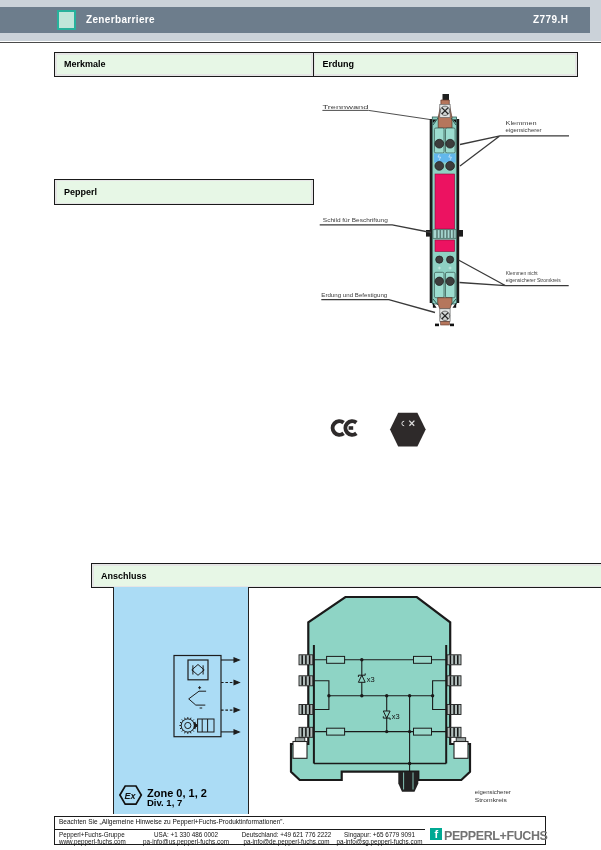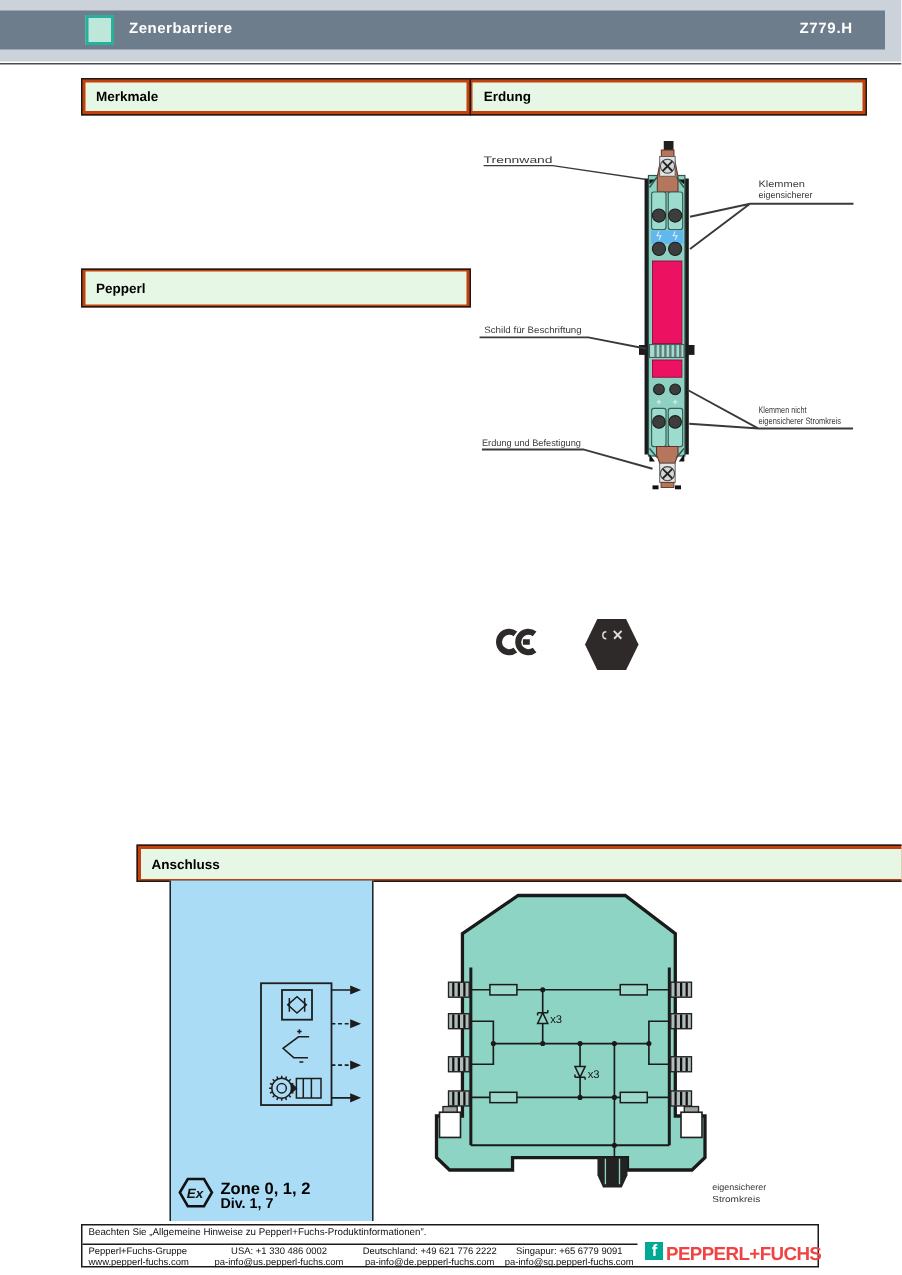--- a/index.html
+++ b/index.html
@@ -1,19 +1,19 @@
 <!DOCTYPE html>
 <html><head>
 <meta charset="utf-8">
 <style>
   html,body{margin:0;padding:0;}
   body{width:601px;height:850px;background:#ffffff;position:relative;overflow:hidden;
        font-family:"Liberation Sans", sans-serif;}
   .abs{position:absolute;}
-  .bar-outer{position:absolute;background:#c2410c;border:1px solid #1a1a1a;}
+  .bar-outer{position:absolute;background:#e5e5e5;border:1px solid #1a1a1a;}
   .bar-inner{position:absolute;left:1.5px;top:1.5px;right:1.5px;bottom:1.5px;background:#e7f7e6;}
   .bar-txt{position:absolute;left:9px;top:50%;transform:translateY(-50%);
            font-size:9px;font-weight:bold;color:#000;}
 </style>
 </head>
 <body>
 
 <div class="abs" style="left:0;top:0;width:601px;height:41px;background:#cbd2d9;"></div>
 <div class="abs" style="left:0;top:7px;width:590px;height:26px;background:#6d7d8c;"></div>
 <div class="abs" style="left:56.5px;top:10px;width:15.5px;height:15.5px;background:#bfe6da;border:2px solid #27b19c;"></div>
@@ -251,14 +251,14 @@
 
 <div class="abs" style="left:53.5px;top:816px;width:490.5px;height:26.5px;border:1px solid #1a1a1a;background:#fff;">
   <div class="abs" style="left:4.5px;top:1px;font-size:6.5px;color:#111;">Beachten Sie „Allgemeine Hinweise zu Pepperl+Fuchs-Produktinformationen”.</div>
   <div class="abs" style="left:0;top:12px;width:370px;height:1px;background:#1a1a1a;"></div>
   <div class="abs" style="left:4.5px;top:13.5px;font-size:6.3px;color:#111;line-height:7.5px;">Pepperl+Fuchs-Gruppe<br>www.pepperl-fuchs.com</div>
   <div class="abs" style="left:81.5px;top:13.5px;width:100px;text-align:center;font-size:6.3px;color:#111;line-height:7.5px;">USA: +1 330 486 0002<br>pa-info@us.pepperl-fuchs.com</div>
   <div class="abs" style="left:182px;top:13.5px;width:100px;text-align:center;font-size:6.3px;color:#111;line-height:7.5px;">Deutschland: +49 621 776 2222<br>pa-info@de.pepperl-fuchs.com</div>
   <div class="abs" style="left:275px;top:13.5px;width:100px;text-align:center;font-size:6.3px;color:#111;line-height:7.5px;">Singapur: +65 6779 9091<br>pa-info@sg.pepperl-fuchs.com</div>
   <div class="abs" style="left:375.8px;top:11px;width:12px;height:12px;background:#00a993;"></div>
   <div class="abs" style="left:375.8px;top:11px;width:12px;height:12px;color:#fff;font-weight:bold;font-size:11px;text-align:center;line-height:12px;">f</div>
-  <div class="abs" style="left:389.5px;top:6px;width:102px;height:26px;line-height:26px;font-size:12.5px;font-weight:bold;color:#ef4444;letter-spacing:-0.4px;white-space:nowrap;">PEPPERL+FUCHS</div>
+  <div class="abs" style="left:389.5px;top:6px;width:102px;height:26px;line-height:26px;font-size:12.5px;font-weight:bold;color:#737373;letter-spacing:-0.4px;white-space:nowrap;">PEPPERL+FUCHS</div>
 </div>
 
 </body></html>

